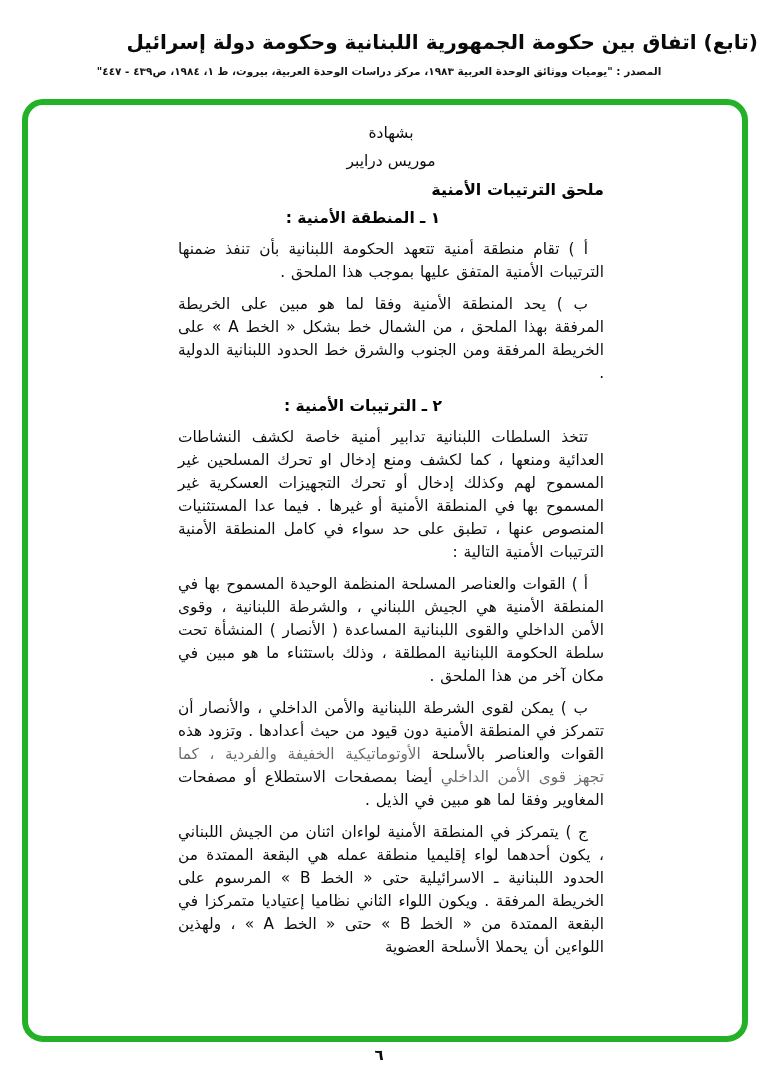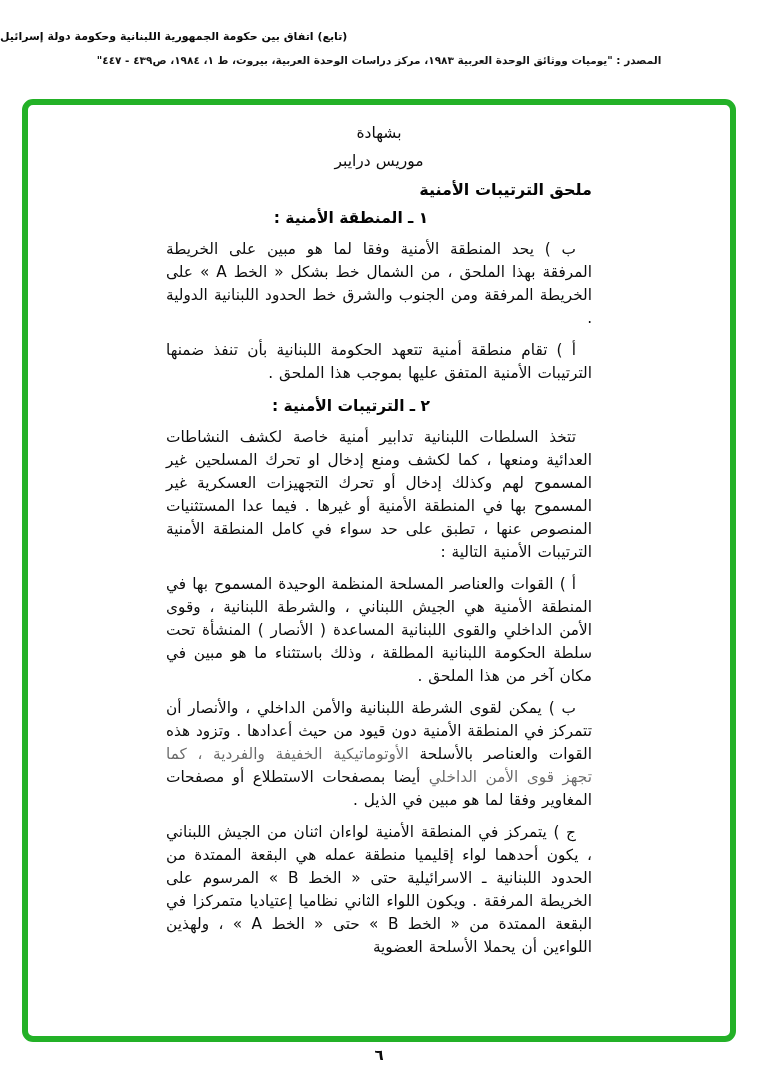--- a/index.html
+++ b/index.html
@@ -3,30 +3,30 @@
 <meta charset="utf-8">
 <style>
   html,body{margin:0;padding:0;}
   body{
     width:758px;height:1078px;background:#ffffff;position:relative;overflow:hidden;
     font-family:"DejaVu Sans","Liberation Sans",sans-serif;color:#111;
     -webkit-font-smoothing:antialiased;
   }
   .page-header{padding-top:30px;}
   .header-title{
-    direction:rtl;text-align:left;font-weight:bold;font-size:11px;color:#0a0a0a;
+    direction:rtl;text-align:right;font-weight:bold;font-size:20px;color:#0a0a0a;
     letter-spacing:0;
   }
   .source-line{
     direction:rtl;text-align:center;font-weight:bold;font-size:10.5px;color:#141414;
     margin-top:11px;
   }
   .doc-box{
     position:absolute;left:22px;top:99px;width:702px;height:931px;
-    border:6px solid #23b127;border-radius:11px;background:#fff;
+    border:6px solid #23b127;border-radius:21px;background:#fff;padding-left:12px;
   }
   .doc-content{
     width:426px;margin:14px auto 0 auto;direction:rtl;
   }
   .center-line{
     text-align:center;font-size:15.5px;height:28px;line-height:28px;color:#0c0c0c;
   }
   .annex-title{
     text-align:right;font-size:16px;font-weight:bold;height:29px;line-height:29px;color:#050505;
   }
@@ -56,22 +56,22 @@
 </div>
 
 <div class="doc-box">
   <div class="doc-content">
     <div class="center-line">بشهادة</div>
     <div class="center-line">موريس درايبر</div>
     <div class="annex-title">ملحق الترتيبات الأمنية</div>
 
     <div class="section-heading">١ ـ المنطقة الأمنية :</div>
 
+    <p class="para indent">أ ) تقام منطقة أمنية تتعهد الحكومة اللبنانية بأن تنفذ ضمنها الترتيبات الأمنية المتفق عليها بموجب هذا الملحق .</p>
     <p class="para indent">ب ) يحد المنطقة الأمنية وفقا لما هو مبين على الخريطة المرفقة بهذا الملحق ، من الشمال خط بشكل « الخط A » على الخريطة المرفقة ومن الجنوب والشرق خط الحدود اللبنانية الدولية .</p>
-    <p class="para indent">أ ) تقام منطقة أمنية تتعهد الحكومة اللبنانية بأن تنفذ ضمنها الترتيبات الأمنية المتفق عليها بموجب هذا الملحق .</p>
 
     <div class="section-heading">٢ ـ الترتيبات الأمنية :</div>
 
     <p class="para indent">تتخذ السلطات اللبنانية تدابير أمنية خاصة لكشف النشاطات العدائية ومنعها ، كما لكشف ومنع إدخال او تحرك المسلحين غير المسموح لهم وكذلك إدخال أو تحرك التجهيزات العسكرية غير المسموح بها في المنطقة الأمنية أو غيرها . فيما عدا المستثنيات المنصوص عنها ، تطبق على حد سواء في كامل المنطقة الأمنية الترتيبات الأمنية التالية :</p>
     <p class="para indent">أ ) القوات والعناصر المسلحة المنظمة الوحيدة المسموح بها في المنطقة الأمنية هي الجيش اللبناني ، والشرطة اللبنانية ، وقوى الأمن الداخلي والقوى اللبنانية المساعدة ( الأنصار ) المنشأة تحت سلطة الحكومة اللبنانية المطلقة ، وذلك باستثناء ما هو مبين في مكان آخر من هذا الملحق .</p>
 
     <p class="para indent"><span>ب ) يمكن لقوى الشرطة اللبنانية والأمن الداخلي ، والأنصار أن تتمركز في المنطقة الأمنية دون قيود من حيث أعدادها . وتزود هذه القوات والعناصر بالأسلحة</span> <span class="faded-segment">الأوتوماتيكية الخفيفة والفردية ، كما تجهز قوى الأمن الداخلي</span> <span>أيضا بمصفحات الاستطلاع أو مصفحات المغاوير وفقا لما هو مبين في الذيل .</span></p>
 
     <p class="para indent">ج ) يتمركز في المنطقة الأمنية لواءان اثنان من الجيش اللبناني ، يكون أحدهما لواء إقليميا منطقة عمله هي البقعة الممتدة من الحدود اللبنانية ـ الاسرائيلية حتى « الخط B » المرسوم على الخريطة المرفقة . ويكون اللواء الثاني نظاميا إعتياديا متمركزا في البقعة الممتدة من « الخط B » حتى « الخط A » ، ولهذين اللواءين أن يحملا الأسلحة العضوية</p>
   </div>

